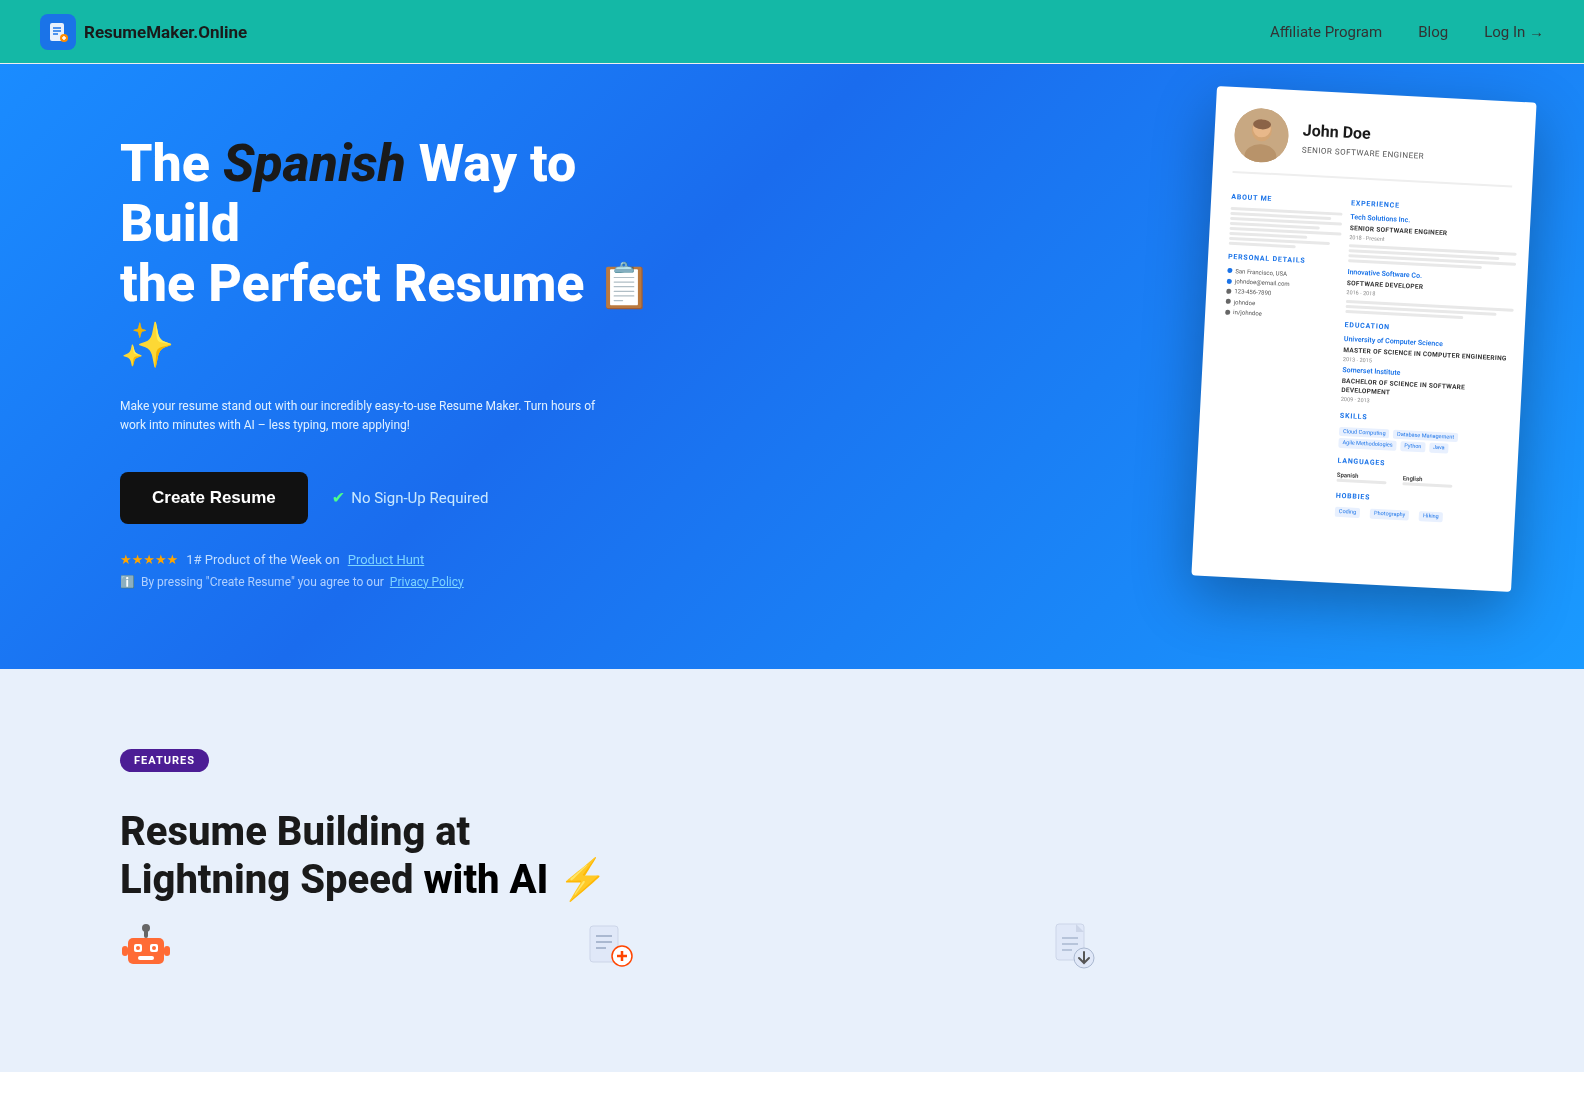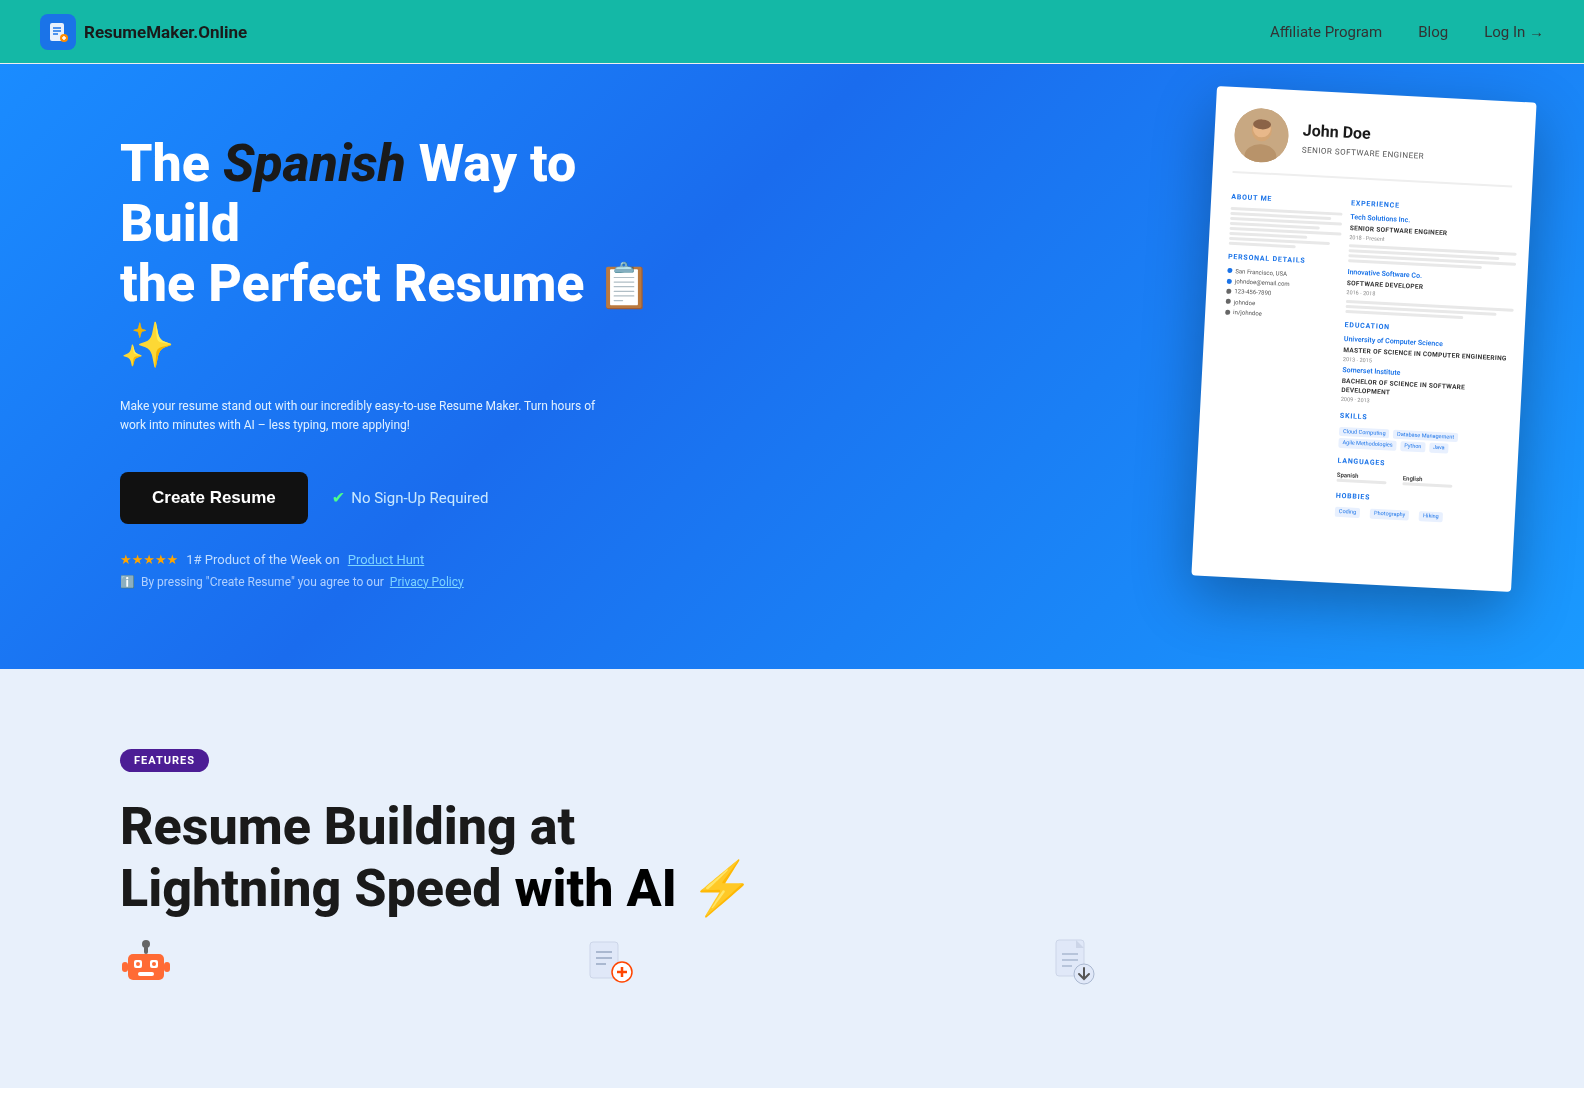--- a/index.html
+++ b/index.html
@@ -281,25 +281,26 @@
       color: #fff;
       font-size: 11px;
       font-weight: 700;
       padding: 5px 14px;
       border-radius: 20px;
       margin-bottom: 24px;
       letter-spacing: 1px;
       text-transform: uppercase;
     }
     .features-title {
-      font-size: 52px;
+      font-size: 40px;
       font-weight: 800;
       color: #1a1a1a;
       line-height: 1.2;
       margin-bottom: 16px;
+      margin-top: 12px;
     }
     .features-title .ai-orange { color: #000000; }
     .lightning { color: #ff6600; }
     .features-desc {
       font-size: 16px;
       color: #444;
       margin-bottom: 60px;
       max-width: 700px;
     }
     .features-grid {

